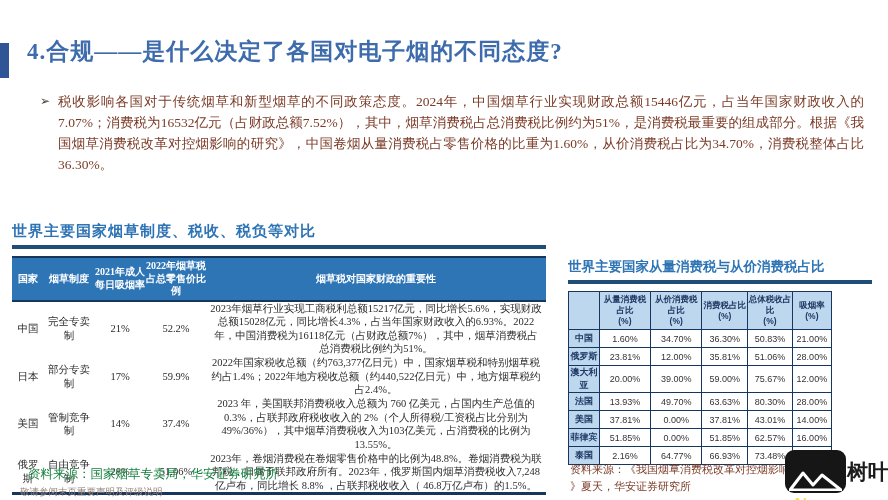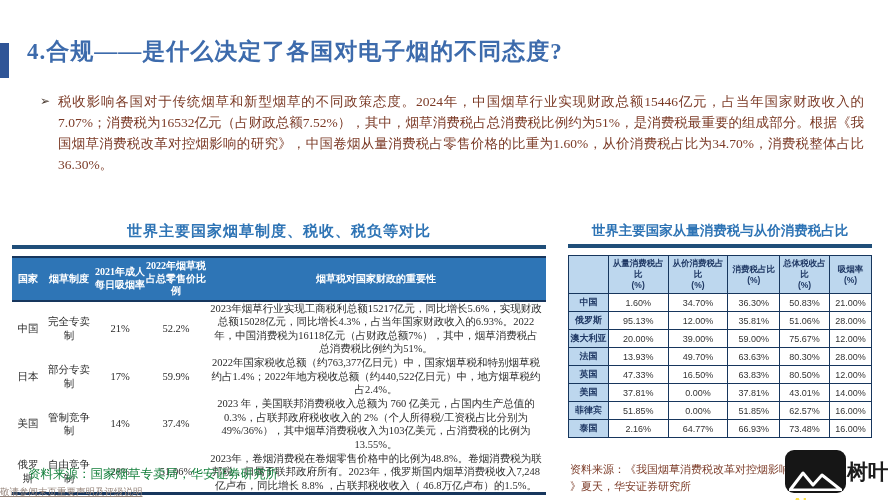--- a/index.html
+++ b/index.html
@@ -15,55 +15,55 @@
   .summary{
     position:absolute;left:40px;top:92px;width:824px;
     font-size:13.5px;line-height:1.55;color:#7B3A26;text-align:justify;
     padding-left:18px;box-sizing:border-box;
   }
   .summary .bullet{position:absolute;left:0;top:0;font-size:12px;color:#4a3a30;}
   .summary .lead{font-weight:normal;}
 
   .panel{position:absolute;top:222px;}
   .panel-left{left:12px;width:534px;}
-  .panel-right{left:568px;width:304px;}
-  .panel-title{text-align:center;color:#2E74B5;font-weight:bold;margin:0 0 4px 0;}
+  .panel-right{left:568px;width:304px;margin-top:36px;}
+  .panel-title{text-align:left;color:#2E74B5;font-weight:bold;margin:0 0 4px 0;}
   .panel-left .panel-title{font-size:15px;letter-spacing:1px;}
   .panel-right .panel-title{font-size:13.5px;}
   .panel-rule{height:4px;background:#1F4E79;}
 
   
   table.lt{width:534px;border-collapse:collapse;margin-top:7px;border-bottom:3px solid #17365D;}
   table.lt thead th{
     background:#2E75B6;color:#ffffff;font-size:10px;font-weight:bold;
     padding:2px 0;text-align:center;line-height:1.25;
     border-top:2px solid #17365D;border-bottom:2px solid #17365D;vertical-align:middle;
   }
   table.lt td{
     font-size:10.5px;color:#2b2b2b;text-align:center;vertical-align:middle;
     padding:5px 2px;line-height:1.3;
   }
   table.lt td.importance{font-size:10.5px;text-align:center;padding:0 4px;}
   .col-country{width:32px;} .col-system{width:50px;} .col-rate{width:52px;}
   .col-tax{width:60px;} .col-imp{width:340px;}
 
   
-  table.rt{width:304px;border-collapse:collapse;margin-top:7px;font-family:"Liberation Sans","DejaVu Sans",sans-serif;}
+  table.rt{width:264px;border-collapse:collapse;margin-top:7px;font-family:"Liberation Sans","DejaVu Sans",sans-serif;}
   table.rt th,table.rt td{border:1px solid #17365D;}
   table.rt thead th{
     background:#BDD7EE;color:#1F3864;font-size:8.5px;font-weight:bold;
     text-align:center;padding:2px 0;line-height:1.3;
   }
   table.rt td{font-size:9px;color:#333;text-align:center;height:17px;padding:0 1px;background:#fff;}
   table.rt td.cty{background:#BDD7EE;color:#1F3864;font-weight:bold;}
   .rc0{width:40px;} .rc1{width:60px;} .rc2{width:60px;} .rc3{width:52px;} .rc4{width:50px;} .rc5{width:42px;}
 
   .left-source{position:absolute;left:28px;top:466px;font-size:12.5px;color:#15803d;}
   .right-source{position:absolute;left:570px;top:461px;width:302px;font-size:11px;line-height:1.5;color:#7B3A26;}
-  .footer-note{position:absolute;left:0;top:486px;font-size:9.5px;color:#95847A;text-decoration:underline;}
+  .footer-note{position:absolute;left:20px;top:486px;font-size:9.5px;color:#95847A;}
 
   .watermark{position:absolute;left:785px;top:450px;display:flex;align-items:center;z-index:10;}
   .wm-icon{width:61px;height:43px;background:#161616;border-radius:9px;position:relative;flex:0 0 auto;}
   .wm-ai{position:absolute;top:1px;left:7px;color:#fde047;font-weight:bold;font-size:15px;
          font-family:"Liberation Sans","DejaVu Sans",sans-serif;margin-top:43px;}
   .wm-mountain{position:absolute;left:4px;bottom:2px;}
   .wm-label{font-size:21px;font-weight:bold;color:#1c1c1c;margin-left:1px;white-space:nowrap;
             font-family:"Liberation Sans","DejaVu Sans",sans-serif;}
 </style>
 </head>
@@ -155,49 +155,41 @@
       <tr>
         <td class="cty">中国</td>
         <td>1.60%</td>
         <td>34.70%</td>
         <td>36.30%</td>
         <td>50.83%</td>
         <td>21.00%</td>
       </tr>
       <tr>
         <td class="cty">俄罗斯</td>
-        <td>95.13%</td>
+        <td>23.81%</td>
         <td>12.00%</td>
         <td>35.81%</td>
         <td>51.06%</td>
         <td>28.00%</td>
       </tr>
       <tr>
         <td class="cty">澳大利亚</td>
         <td>20.00%</td>
         <td>39.00%</td>
         <td>59.00%</td>
         <td>75.67%</td>
         <td>12.00%</td>
       </tr>
       <tr>
         <td class="cty">法国</td>
         <td>13.93%</td>
         <td>49.70%</td>
         <td>63.63%</td>
         <td>80.30%</td>
         <td>28.00%</td>
-      </tr>
-      <tr>
-        <td class="cty">英国</td>
-        <td>47.33%</td>
-        <td>16.50%</td>
-        <td>63.83%</td>
-        <td>80.50%</td>
-        <td>12.00%</td>
       </tr>
       <tr>
         <td class="cty">美国</td>
         <td>37.81%</td>
         <td>0.00%</td>
         <td>37.81%</td>
         <td>43.01%</td>
         <td>14.00%</td>
       </tr>
       <tr>

